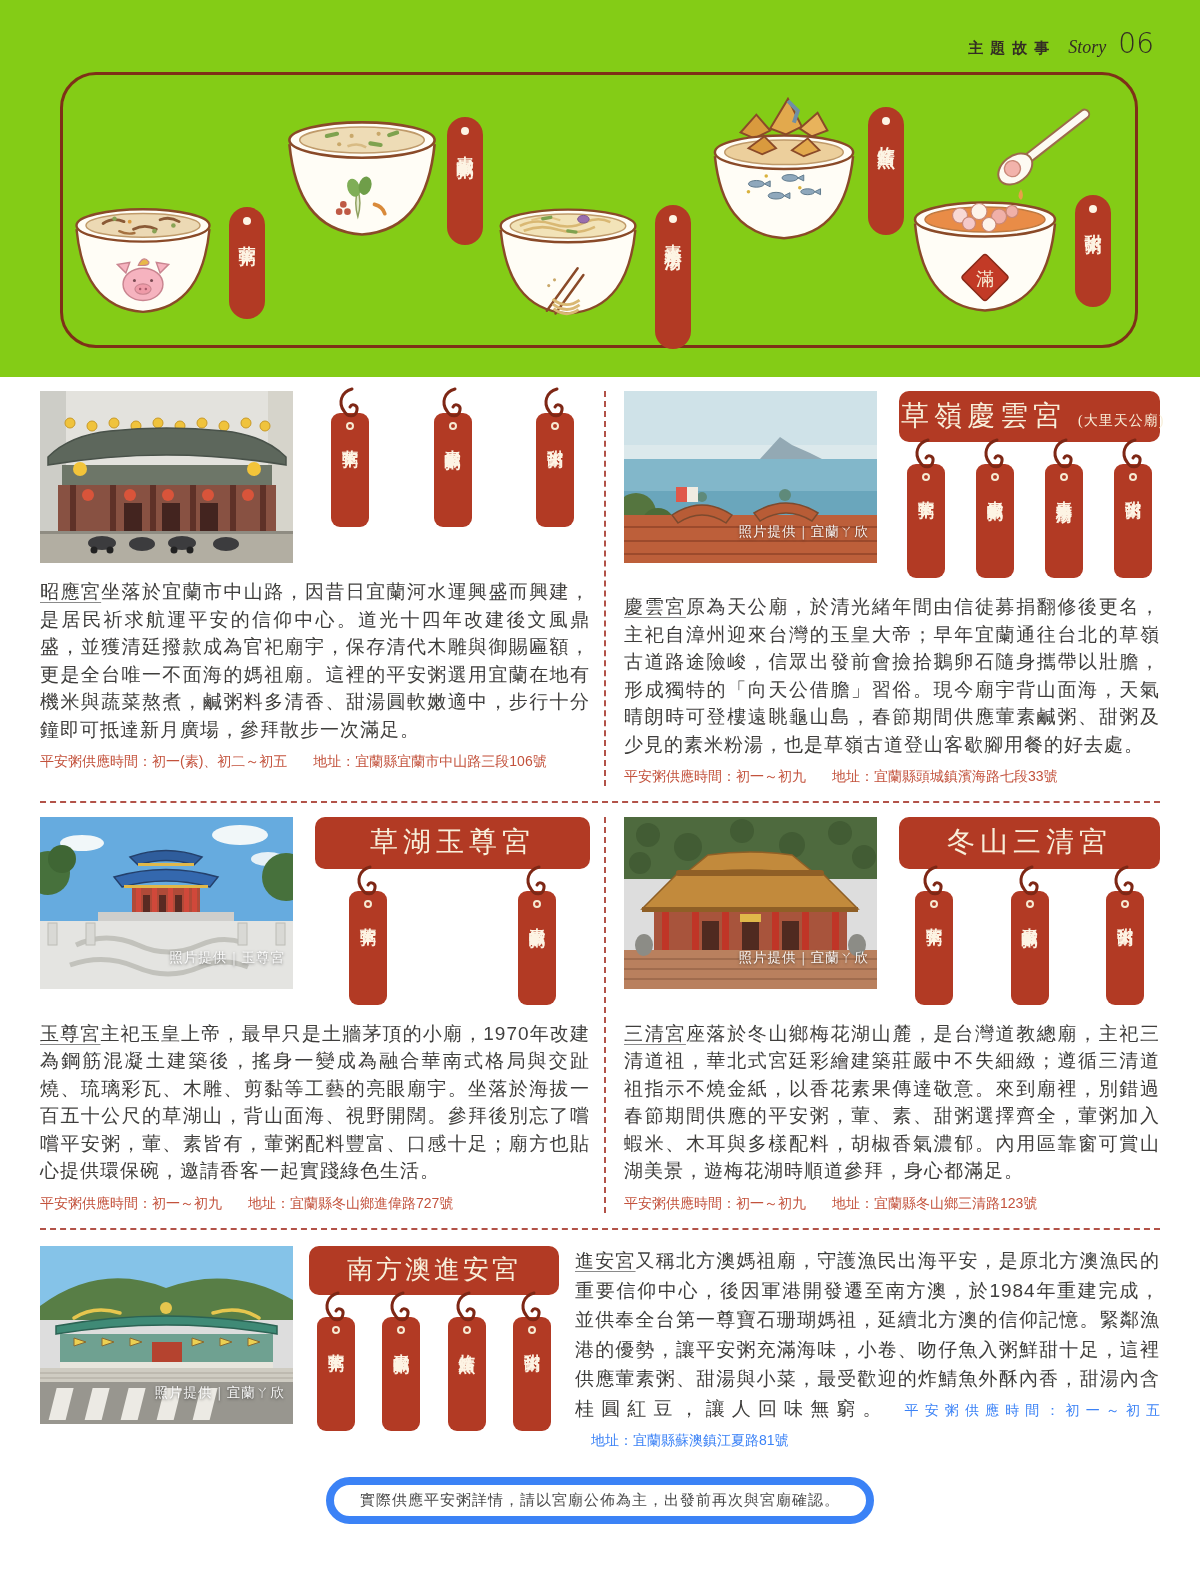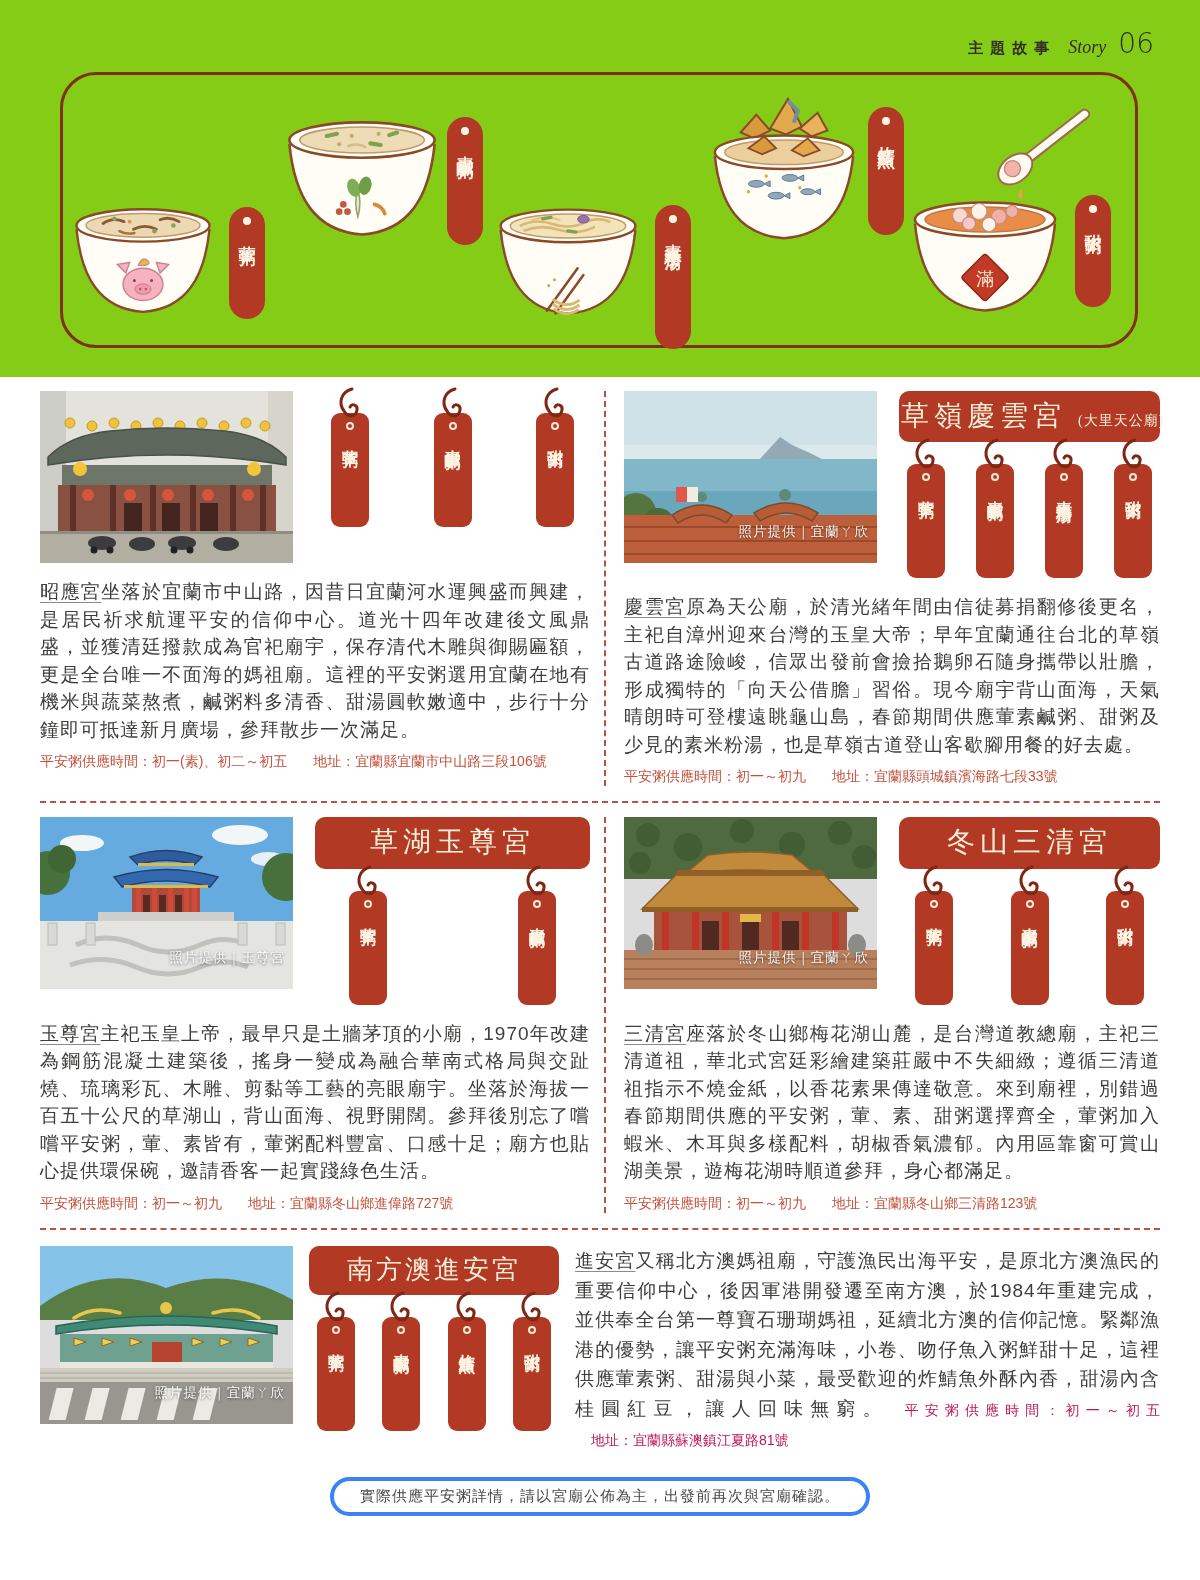--- a/index.html
+++ b/index.html
@@ -53,23 +53,23 @@
   .lead { text-decoration:underline; text-decoration-color:#8a8a8a; text-decoration-thickness:1px; text-underline-offset:4px; }
   .meta { margin-top:10px; font-size:14px; color:#c3523c; display:flex; gap:26px; white-space:nowrap; }
 
   
   .bottom { display:flex; gap:16px; margin-top:16px; }
   .photo-b { width:253px; height:178px; flex:none; position:relative; overflow:hidden; background:#ddd; }
   .hang-group-b { width:250px; flex:none; display:flex; flex-direction:column; }
   .hang-group-b .title-banner { font-size:26px; letter-spacing:3px; }
   .hang-group-b .tags-row { padding:0 8px; }
   .bottom-text { flex:1; font-size:19px; line-height:1.56; letter-spacing:1px; text-align:justify; color:#3f3e3c; }
-  .meta-inline { color:#be185d; font-size:14px; letter-spacing:0; margin-left:16px; white-space:nowrap; }
-
-  .footer-pill { width:fit-content; margin:24px auto 0; border:4px solid #3b82f6; border-radius:999px;
+  .meta-inline { color:#3b82f6; font-size:14px; letter-spacing:0; margin-left:16px; white-space:nowrap; }
+
+  .footer-pill { width:fit-content; margin:24px auto 0; border:8px solid #3b82f6; border-radius:999px;
                  padding:6px 26px; font-size:15px; color:#4a4a4a; letter-spacing:1px; }
 </style>
 </head>
 <body>
 
 <div class="page">
 
   <div class="top">
 
     <div class="masthead">

